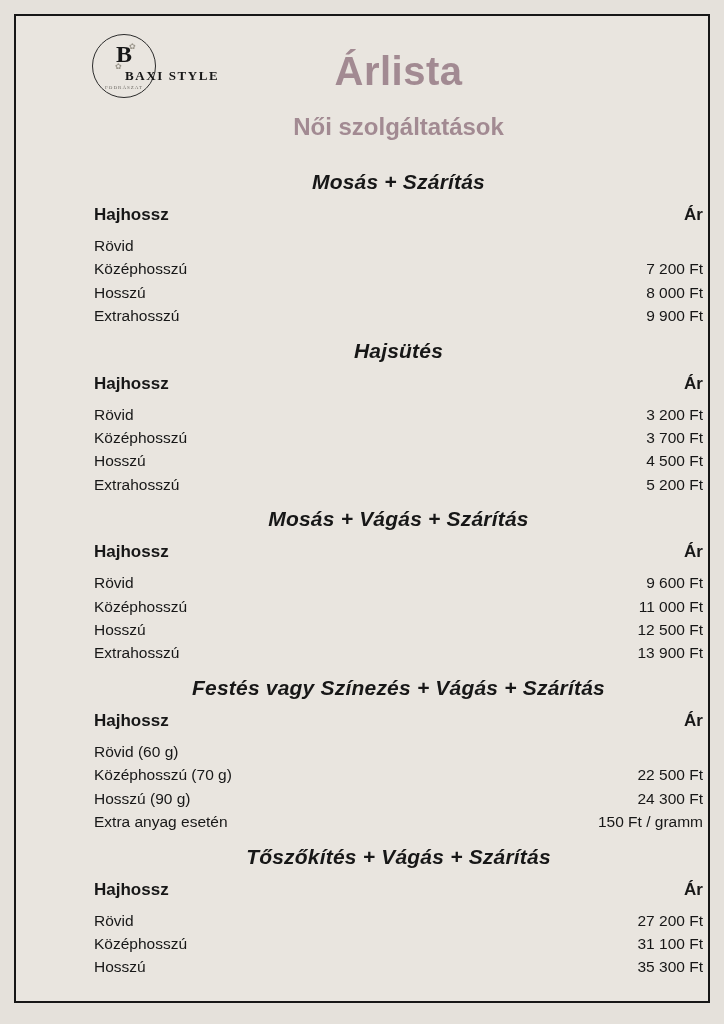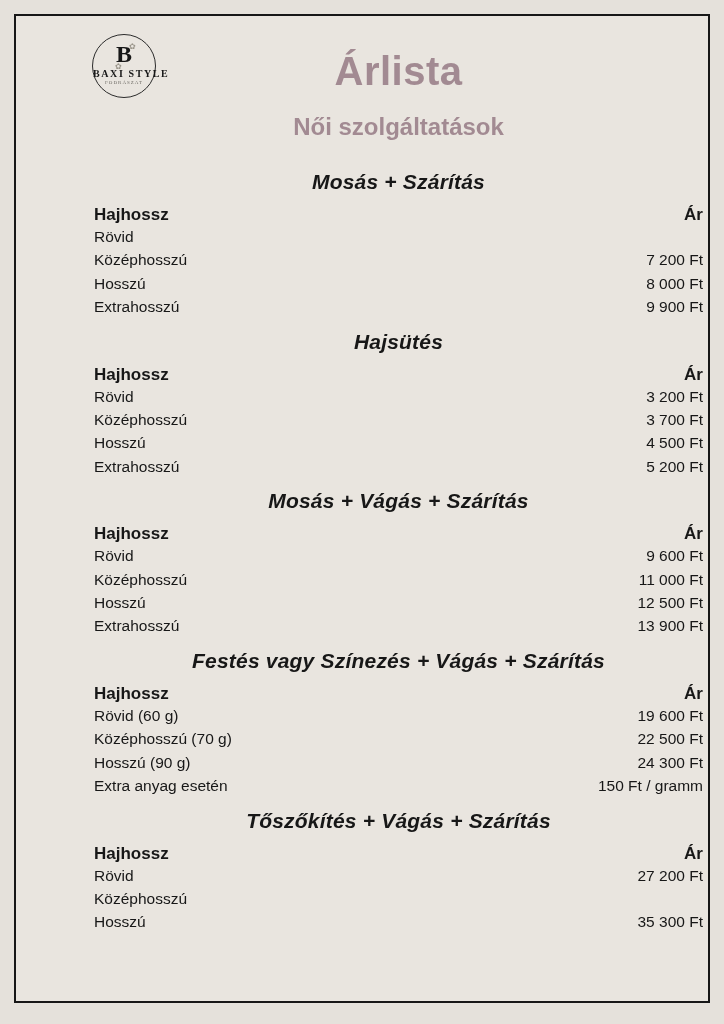--- a/index.html
+++ b/index.html
@@ -39,24 +39,25 @@
     position: absolute;
     font-size: 8px;
     color: #9a958a;
     line-height: 8px;
   }
   .f1 { top: 8px; left: 36px; }
   .f2 { top: 28px; left: 22px; }
   .logo-name {
     margin-top: 2px;
     font-family: "Liberation Serif", serif;
-    font-size: 10px;
+    font-size: 13px;
     font-weight: bold;
     letter-spacing: 1.6px;
     white-space: nowrap;
+    margin-left: 32px;
   }
   .logo-tagline {
     margin-top: 1px;
     font-family: "Liberation Serif", serif;
     font-size: 5px;
     letter-spacing: 1px;
     color: #6d6a64;
     white-space: nowrap;
   }
   
@@ -93,21 +94,21 @@
     display: grid;
     grid-template-columns: 1fr 210px;
     align-items: baseline;
   }
   .hdr-row {
     margin-top: 12px;
     font-size: 17px;
     line-height: 20px;
     font-weight: bold;
   }
-  .rows { }
+  .rows { margin-top: 9px; }
   .row {
     font-size: 15.5px;
     line-height: 23.4px;
   }
   .c-price { text-align: right; }
 </style>
 </head>
 <body style="--accent: #a28a92; background: rgb(229, 225, 219);">
 
 <div class="frame">
@@ -212,21 +213,20 @@
 
   <section class="svc">
     <h2 class="svc-title">Festés vagy Színezés + Vágás + Szárítás</h2>
     <div class="hdr-row">
       <span class="c-item">Hajhossz</span>
       <span class="c-price">Ár</span>
     </div>
     <div class="rows">
   <div class="row">
     <span class="c-item">Rövid (60 g)</span>
-    <span class="c-price">19 600 Ft</span>
   </div>
 
   <div class="row">
     <span class="c-item">Középhosszú (70 g)</span>
     <span class="c-price">22 500 Ft</span>
   </div>
 
   <div class="row">
     <span class="c-item">Hosszú (90 g)</span>
     <span class="c-price">24 300 Ft</span>
@@ -246,20 +246,21 @@
       <span class="c-price">Ár</span>
     </div>
     <div class="rows">
   <div class="row">
     <span class="c-item">Rövid</span>
     <span class="c-price">27 200 Ft</span>
   </div>
 
   <div class="row">
     <span class="c-item">Középhosszú</span>
+    <span class="c-price">31 100 Ft</span>
   </div>
 
   <div class="row">
     <span class="c-item">Hosszú</span>
     <span class="c-price">35 300 Ft</span>
   </div>
 </div>
   </section>
 </div>
 

